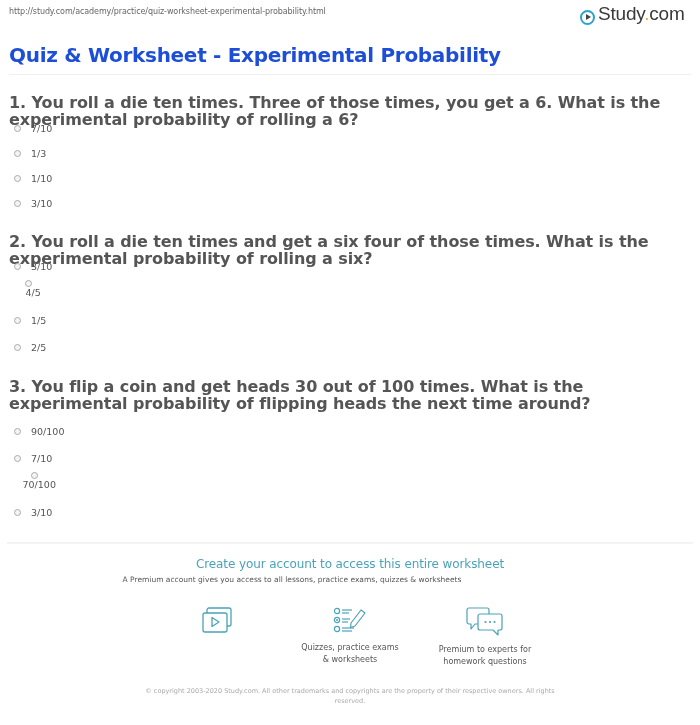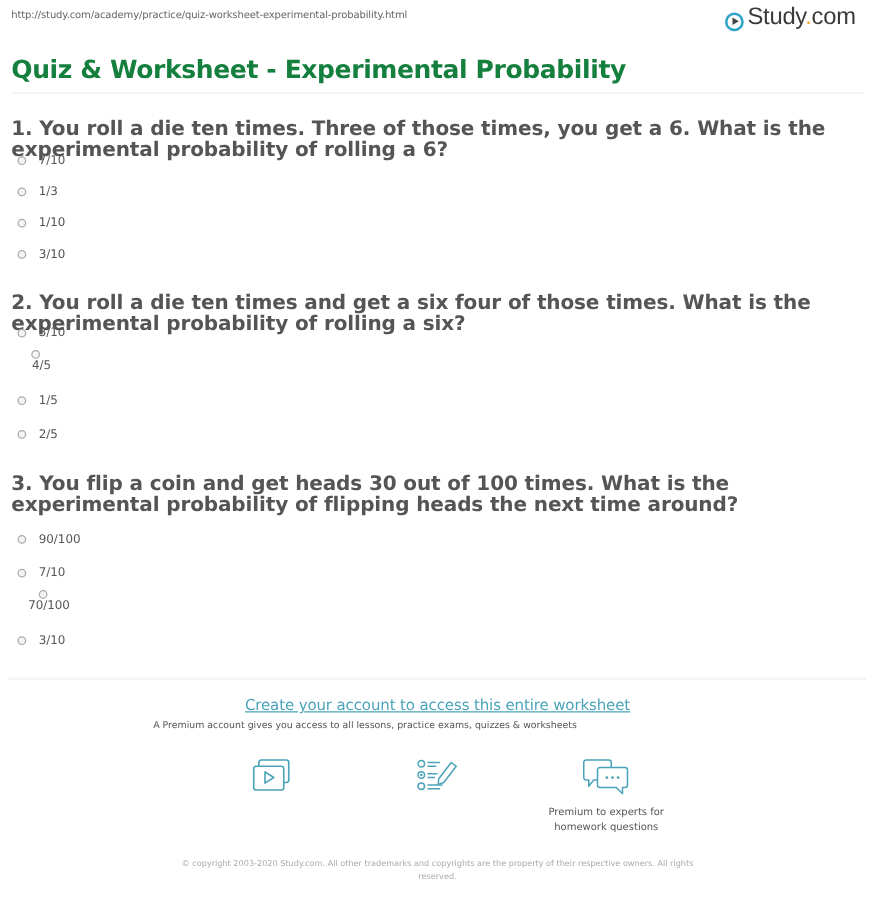--- a/index.html
+++ b/index.html
@@ -8,31 +8,31 @@
 
   .url { position: absolute; left: 9px; top: 7px; font-size: 8px; color: #666; letter-spacing: -0.1px; }
 
   .logo { position: absolute; left: 580px; top: 5px; display: flex; align-items: flex-end; height: 20px; }
   .logo-mark { width: 15px; height: 15px; border-radius: 50%; border: 2.5px solid #2ea3c8; position: relative; margin-right: 3px; }
   .logo-mark::after { content: ""; position: absolute; left: 3.5px; top: 2.3px; width: 0; height: 0;
     border-left: 5px solid #444; border-top: 3px solid transparent; border-bottom: 3px solid transparent; }
   .logo-text { font-family: "Liberation Sans", sans-serif; font-size: 19px; color: #3a3a3a; letter-spacing: -0.2px; }
   .logo-dot { color: #f5a623; }
 
-  .page-title { position: absolute; left: 9px; top: 43px; font-size: 20px; color: #15803d; font-weight: 600; letter-spacing: -0.3px; }
+  .page-title { position: absolute; left: 9px; top: 43px; font-size: 20px; color: #1d4ed8; font-weight: 600; letter-spacing: -0.3px; }
   .title-rule { position: absolute; left: 9px; right: 9px; top: 74px; height: 1px; background: #f0f0f0; }
 
   .question { position: absolute; left: 9px; width: 682px; font-size: 16px; font-weight: bold; color: #555; line-height: 17px; letter-spacing: -0.1px; }
   .options { position: absolute; left: 14px; }
   .option { display: flex; align-items: center; height: 25px; font-size: 9.5px; color: #555; }
   .radio { width: 7px; height: 7px; border-radius: 50%; border: 1px solid #aaa; background: #f4f4f4; margin-right: 10px; flex: none; }
 
   .divider { position: absolute; left: 7px; right: 7px; top: 542px; height: 2px; background: #f3f3f3; }
 
-  .cta-title { position: absolute; left: 0; width: 700px; top: 557px; text-align: center; font-size: 12px; color: #4aa3b8; letter-spacing: -0.1px; text-decoration: underline; }
+  .cta-title { position: absolute; left: 0; width: 700px; top: 557px; text-align: center; font-size: 12px; color: #4aa3b8; letter-spacing: -0.1px; }
   .cta-sub { position: absolute; left: 0; width: 584px; top: 575px; text-align: center; font-size: 7.5px; color: #555; }
 
   .feature { position: absolute; top: 606px; width: 140px; text-align: center; }
   .feature svg { display: block; margin: 0 auto; }
   .feature-label { margin-top: 6px; font-size: 8px; color: #555; line-height: 12px; }
 
   .footer { position: absolute; left: 130px; width: 440px; top: 686px; text-align: center; font-size: 6.5px; color: #aaa; line-height: 10px; }
 </style>
 </head>
 <body>
@@ -127,20 +127,24 @@
     <circle cx="5" cy="14" r="1" fill="#4aa3b8"></circle>
     <circle cx="5" cy="23" r="2.6" fill="none" stroke="#4aa3b8" stroke-width="1.2"></circle>
     <line x1="10" y1="4" x2="20" y2="4" stroke="#4aa3b8" stroke-width="1.2"></line>
     <line x1="10" y1="7" x2="17" y2="7" stroke="#4aa3b8" stroke-width="1.2"></line>
     <line x1="10" y1="13" x2="18" y2="13" stroke="#4aa3b8" stroke-width="1.2"></line>
     <line x1="10" y1="16" x2="16" y2="16" stroke="#4aa3b8" stroke-width="1.2"></line>
     <line x1="10" y1="22" x2="22" y2="22" stroke="#4aa3b8" stroke-width="1.2"></line>
     <line x1="10" y1="25" x2="20" y2="25" stroke="#4aa3b8" stroke-width="1.2"></line>
     <path d="M19 17 L29 4 L33 7 L23 20 L18.5 21.5 Z" fill="#fff" stroke="#4aa3b8" stroke-width="1.2" stroke-linejoin="round"></path>
   </svg>
+  <div class="feature-label">
+    <div>Quizzes, practice exams</div>
+    <div>&amp; worksheets</div>
+  </div>
 </div>
 
 <div class="feature" style="left:415px;">
   <svg width="40" height="32" viewBox="0 0 40 32">
     <path d="M4 2 H22 a2 2 0 0 1 2 2 V16 a2 2 0 0 1 -2 2 H10 L6 23 V18 H4 a2 2 0 0 1 -2 -2 V4 a2 2 0 0 1 2 -2 Z" fill="#fff" stroke="#4aa3b8" stroke-width="1.2" stroke-linejoin="round"></path>
     <path d="M15 8 H35 a2 2 0 0 1 2 2 V22 a2 2 0 0 1 -2 2 H33 V29 L28 24 H15 a2 2 0 0 1 -2 -2 V10 a2 2 0 0 1 2 -2 Z" fill="#fff" stroke="#4aa3b8" stroke-width="1.2" stroke-linejoin="round"></path>
     <circle cx="20.5" cy="16" r="1.1" fill="#4aa3b8"></circle>
     <circle cx="25" cy="16" r="1.1" fill="#4aa3b8"></circle>
     <circle cx="29.5" cy="16" r="1.1" fill="#4aa3b8"></circle>
   </svg>

